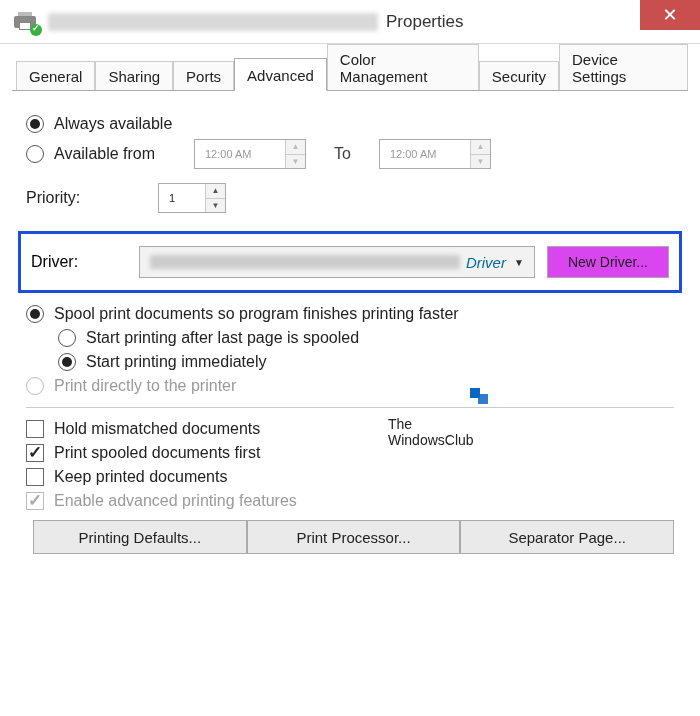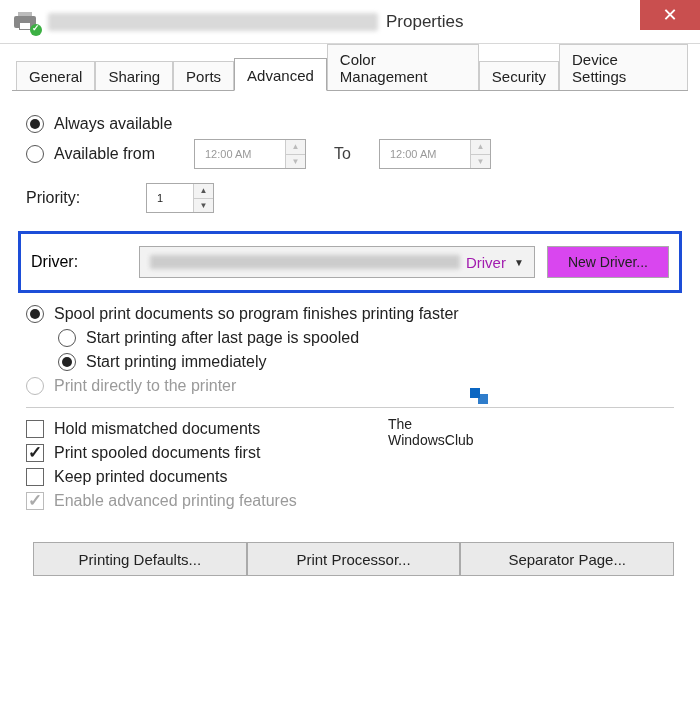--- a/index.html
+++ b/index.html
@@ -32,31 +32,31 @@
   .disabled-text { color: #9a9a9a; }
   .spin { display: flex; align-items: stretch; border: 1px solid #aaa; background: #fff; height: 30px; }
   .spin input { border: none; padding: 0 10px; font-size: 11px; width: 90px; outline: none; background: transparent; color: #222; }
   .spin.small input { width: 46px; }
   .spin .arrows { width: 20px; display: flex; flex-direction: column; border-left: 1px solid #ccc; }
   .arrow { flex: 1; display: flex; align-items: center; justify-content: center; font-size: 8px; color: #555; background: #f3f3f3; }
   .arrow + .arrow { border-top: 1px solid #ccc; }
   .spin.disabled input { color: #999; }
   .spin.disabled .arrow { color: #bbb; }
   .lbl-to { color: #404040; margin: 0 28px; font-size: 16px; }
-  .priority-row { margin-top: 14px; }
+  .priority-row { margin-top: 14px; gap: 12px; }
   .priority-lbl { width: 120px; }
   .highlight { border: 3px solid #1d4ed8; margin: 18px -8px 12px -8px; padding: 12px 10px; display: flex; align-items: center; }
   .driver-lbl { width: 108px; font-size: 16px; }
   .combo { flex: 1; height: 32px; border: 1px solid #aaa; background: #f2f2f2; display: flex; align-items: center; padding: 0 8px 0 10px; margin-right: 12px; position: relative; }
   .combo-blur { height: 14px; background: #ccc; border-radius: 2px; filter: blur(2px); flex: 1; margin-right: 6px; }
-  .combo-txt { font-size: 15px; color: #a21caf; margin-right: 20px; }
+  .combo-txt { font-size: 15px; color: #0369a1; margin-right: 20px; font-style: italic; }
   .combo-caret { font-size: 10px; color: #333; position: absolute; right: 10px; }
   .btn { height: 32px; border: 1px solid #aaa; background: #d946ef; padding: 0 20px; font-size: 14px; color: #222; display: inline-flex; align-items: center; justify-content: center; cursor: pointer; }
   .sep { border-top: 1px solid #ccc; margin: 12px 0; }
-  .btn-row { display: flex; margin-top: 32px; padding-left: 7px; }
+  .btn-row { display: flex; margin-top: 10px; padding-left: 7px; }
   .btn-row .btn { flex: 1; height: 34px; background: #eaeaea; font-size: 15px; }
   .watermark { position: absolute; left: 388px; top: 416px; font-size: 14px; color: #222; line-height: 1.15; }
   .wm-flag { position: absolute; left: 470px; top: 388px; width: 18px; height: 18px; }
   .wm-flag .a { position: absolute; left: 0; top: 0; width: 10px; height: 10px; background: #0a66c2; }
   .wm-flag .b { position: absolute; left: 8px; top: 6px; width: 10px; height: 10px; background: #0a66c2; opacity: .85; }
 </style>
 </head>
 <body>
 
 <div class="window">

